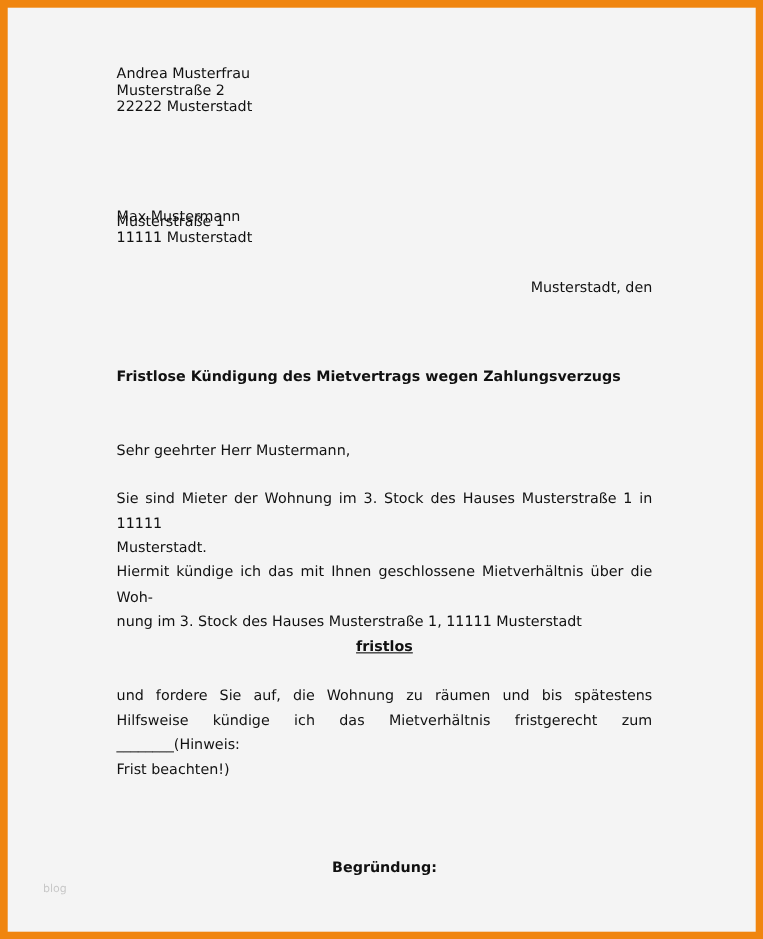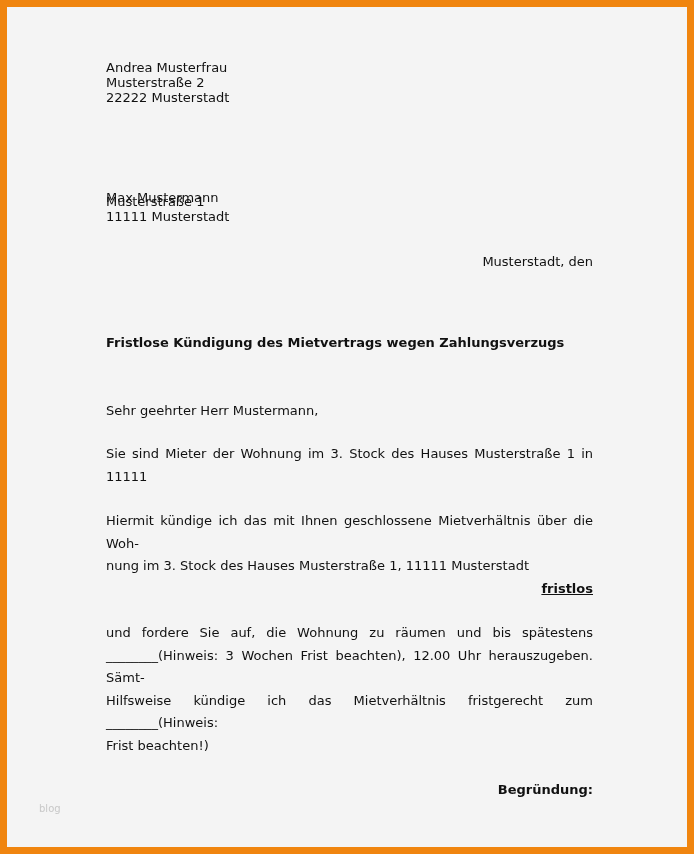--- a/index.html
+++ b/index.html
@@ -15,21 +15,21 @@
     border: 7px solid #f0850f;
     background: #f4f4f4;
   }
   .doc {
     position: absolute; left: 106px; top: 0; width: 487px;
     color: #111111; font-size: 13px;
   }
   .line { position: absolute; left: 0; white-space: nowrap; line-height: 15px; }
   .para { position: absolute; left: 0; width: 487px; line-height: 22.5px; text-align: justify; }
   .right { position: absolute; right: 0; white-space: nowrap; line-height: 15px; text-align: center; }
-  .center { position: absolute; left: 0; width: 487px; text-align: right; line-height: 15px; }
+  .center { position: absolute; left: 0; width: 487px; text-align: center; line-height: 15px; }
   .bold { font-weight: bold; }
   .u { text-decoration: underline; }
   .jl { display: block; text-align: justify; text-align-last: justify; }
   .nl { display: block; }
   .watermark {
     position: absolute; left: 39px; top: 803px;
     font-size: 10px; color: #c8c8c8;
     font-family: "DejaVu Sans", sans-serif;
   }
 </style>
@@ -53,32 +53,32 @@
   </div>
 
   <div class="right" style="top:254px">Musterstadt, den</div>
 
   <div class="line bold" style="top:335px">Fristlose Kündigung des Mietvertrags wegen Zahlungsverzugs</div>
 
   <div class="line" style="top:403px">Sehr geehrter Herr Mustermann,</div>
 
   <div class="para" style="top:443px">
     <span class="jl">Sie sind Mieter der Wohnung im 3. Stock des Hauses Musterstraße 1 in 11111</span>
+    <span class="nl">Musterstadt.</span>
   </div>
 
   <div class="para" style="top:510px">
     <span class="jl">Hiermit kündige ich das mit Ihnen geschlossene Mietverhältnis über die Woh-</span>
     <span class="nl">nung im 3. Stock des Hauses Musterstraße 1, 11111 Musterstadt</span>
   </div>
 
   <div class="center bold u" style="top:581px">fristlos</div>
 
   <div class="para" style="top:622px">
     <span class="jl">und fordere Sie auf, die Wohnung zu räumen und bis spätestens</span>
-    <span class="jl">________(Hinweis: 3 Wochen Frist beachten), 12.00 Uhr herauszugeben. Sämt-</span>
     <span class="jl">Hilfsweise kündige ich das Mietverhältnis fristgerecht zum ________(Hinweis:</span>
     <span class="nl">Frist beachten!)</span>
   </div>
 
   <div class="center bold" style="top:782px">Begründung:</div>
 </div>
 
 <div class="watermark">blog</div>
 
 </body></html>

